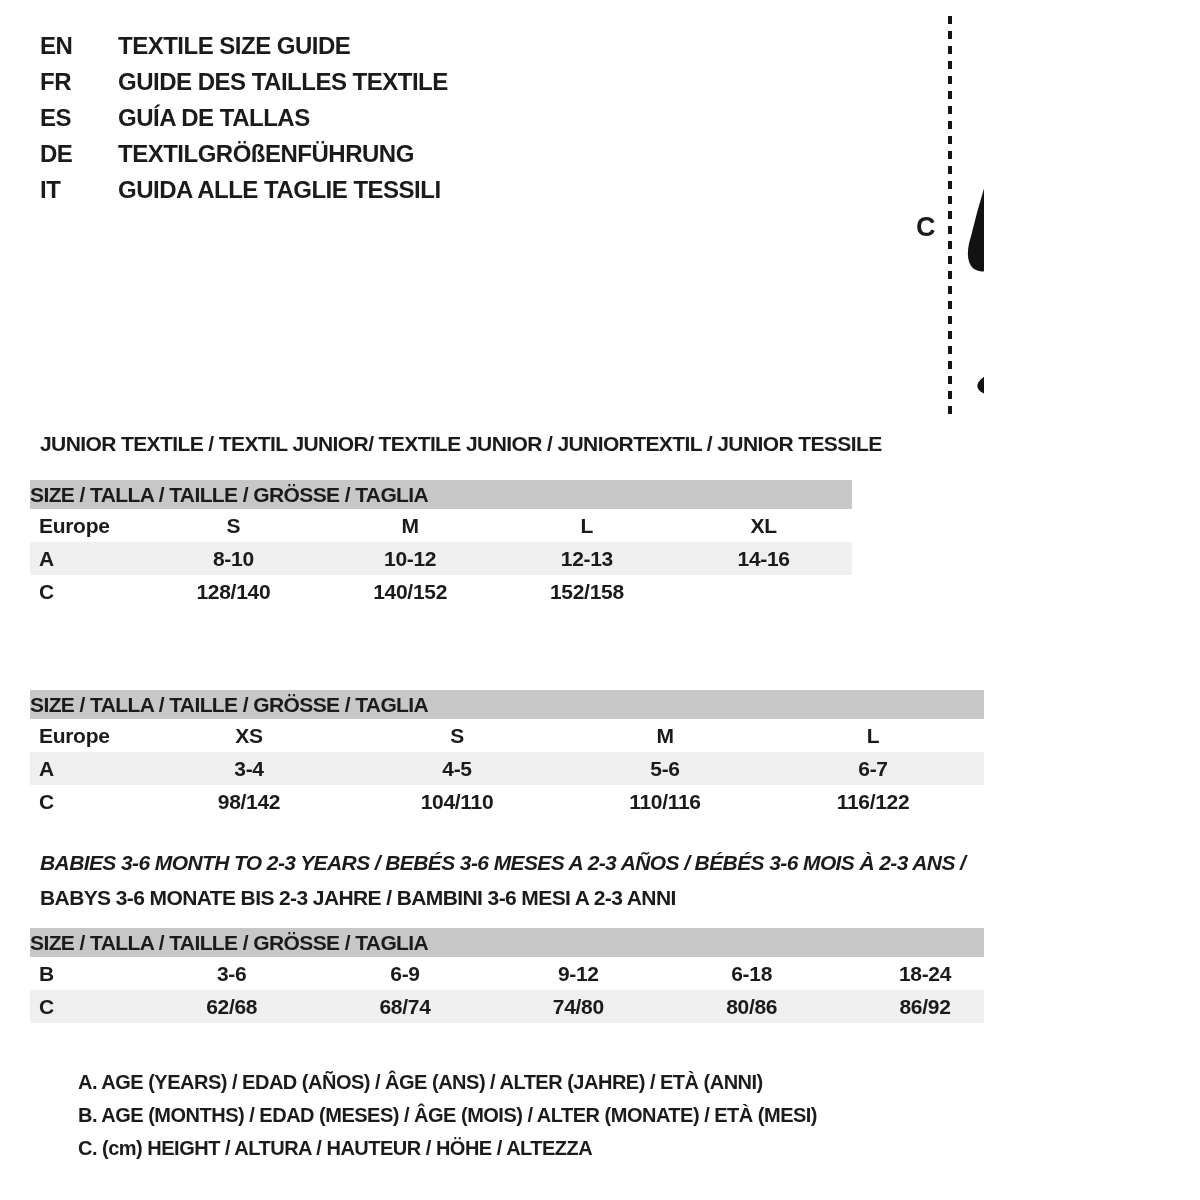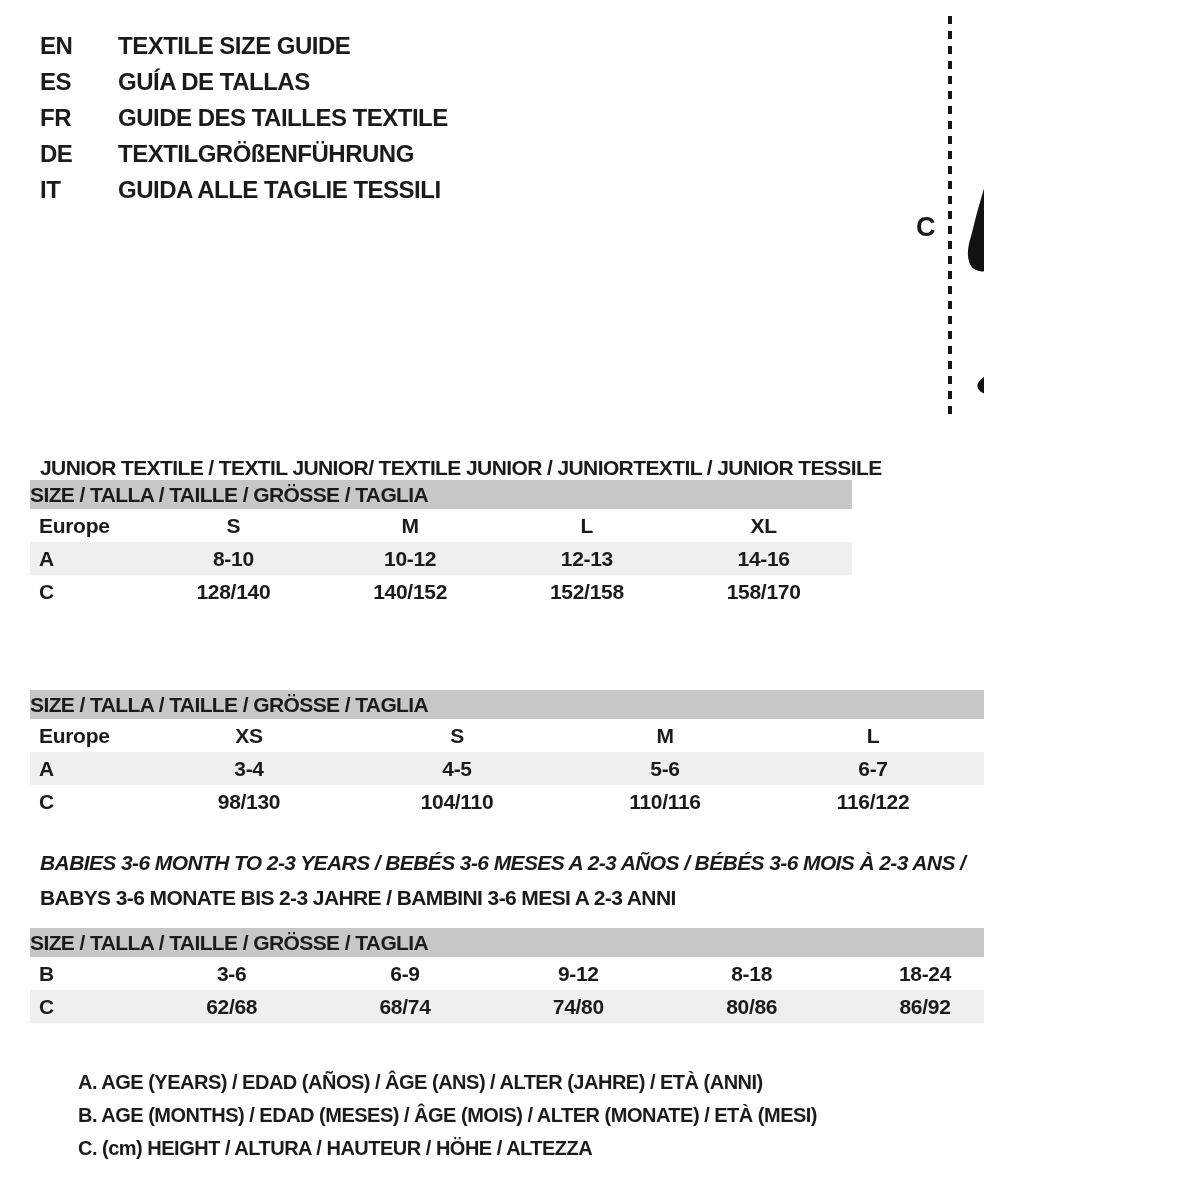--- a/index.html
+++ b/index.html
@@ -53,26 +53,26 @@
 <body>
 
 <div class="page">
 
   <div class="lang-list">
     <div class="lang-row">
       <span class="lang-code">EN</span>
       <span class="lang-title">TEXTILE SIZE GUIDE</span>
     </div>
     <div class="lang-row">
+      <span class="lang-code">FR</span>
+      <span class="lang-title">GUIDE DES TAILLES TEXTILE</span>
+    </div>
+    <div class="lang-row">
       <span class="lang-code">ES</span>
       <span class="lang-title">GUÍA DE TALLAS</span>
-    </div>
-    <div class="lang-row">
-      <span class="lang-code">FR</span>
-      <span class="lang-title">GUIDE DES TAILLES TEXTILE</span>
     </div>
     <div class="lang-row">
       <span class="lang-code">DE</span>
       <span class="lang-title">TEXTILGRÖßENFÜHRUNG</span>
     </div>
     <div class="lang-row">
       <span class="lang-code">IT</span>
       <span class="lang-title">GUIDA ALLE TAGLIE TESSILI</span>
     </div>
   </div>
@@ -101,21 +101,21 @@
         <path d="M64 278 L54 354" stroke-width="32"></path>
         <path d="M112 278 L122 362" stroke-width="32"></path>
       </g>
       <g fill="#121212" stroke="none">
         <ellipse cx="40" cy="368" rx="29" ry="13" transform="rotate(-10 40 368)"></ellipse>
         <ellipse cx="128" cy="380" rx="30" ry="13" transform="rotate(6 128 380)"></ellipse>
       </g>
     </svg>
   </div>
 
-  <div class="sec-title" style="top:432px;margin-top:24px;">JUNIOR TEXTILE / TEXTIL JUNIOR/ TEXTILE JUNIOR / JUNIORTEXTIL / JUNIOR TESSILE</div>
+  <div class="sec-title" style="top:432px;">JUNIOR TEXTILE / TEXTIL JUNIOR/ TEXTILE JUNIOR / JUNIORTEXTIL / JUNIOR TESSILE</div>
   <div class="tbl w-junior" style="top:480px;">
     <div class="tbl-head">SIZE / TALLA / TAILLE / GRÖSSE / TAGLIA</div>
     <div class="trow cols4">
       <div class="cell label">Europe</div>
       <div class="cell">S</div>
       <div class="cell">M</div>
       <div class="cell">L</div>
       <div class="cell">XL</div>
     </div>
     <div class="trow cols4 shaded">
@@ -123,21 +123,20 @@
       <div class="cell">8-10</div>
       <div class="cell">10-12</div>
       <div class="cell">12-13</div>
       <div class="cell">14-16</div>
     </div>
     <div class="trow cols4">
       <div class="cell label">C</div>
       <div class="cell">128/140</div>
       <div class="cell">140/152</div>
       <div class="cell">152/158</div>
-      <div class="cell">158/170</div>
     </div>
   </div>
 
   <div class="tbl w-wide" style="top:690px;">
     <div class="tbl-head">SIZE / TALLA / TAILLE / GRÖSSE / TAGLIA</div>
     <div class="trow cols5">
       <div class="cell label">Europe</div>
       <div class="cell">XS</div>
       <div class="cell">S</div>
       <div class="cell">M</div>
@@ -147,38 +146,38 @@
     <div class="trow cols5 shaded">
       <div class="cell label">A</div>
       <div class="cell">3-4</div>
       <div class="cell">4-5</div>
       <div class="cell">5-6</div>
       <div class="cell">6-7</div>
       <div class="cell">7-8</div>
     </div>
     <div class="trow cols5">
       <div class="cell label">C</div>
-      <div class="cell">98/130</div>
+      <div class="cell">98/142</div>
       <div class="cell">104/110</div>
       <div class="cell">110/116</div>
       <div class="cell">116/122</div>
       <div class="cell">122/128</div>
     </div>
   </div>
 
   <div class="sec-title" style="top:851px;font-style:italic;">BABIES 3-6 MONTH TO 2-3 YEARS / BEBÉS 3-6 MESES A 2-3 AÑOS / BÉBÉS 3-6 MOIS À 2-3 ANS /</div>
   <div class="sec-title" style="top:886px;">BABYS 3-6 MONATE BIS 2-3 JAHRE / BAMBINI 3-6 MESI A 2-3 ANNI</div>
   <div class="tbl w-wide" style="top:928px;">
     <div class="tbl-head">SIZE / TALLA / TAILLE / GRÖSSE / TAGLIA</div>
     <div class="trow cols6">
       <div class="cell label">B</div>
       <div class="cell">3-6</div>
       <div class="cell">6-9</div>
       <div class="cell">9-12</div>
-      <div class="cell">8-18</div>
+      <div class="cell">6-18</div>
       <div class="cell">18-24</div>
       <div class="cell">34-36</div>
     </div>
     <div class="trow cols6 shaded">
       <div class="cell label">C</div>
       <div class="cell">62/68</div>
       <div class="cell">68/74</div>
       <div class="cell">74/80</div>
       <div class="cell">80/86</div>
       <div class="cell">86/92</div>

